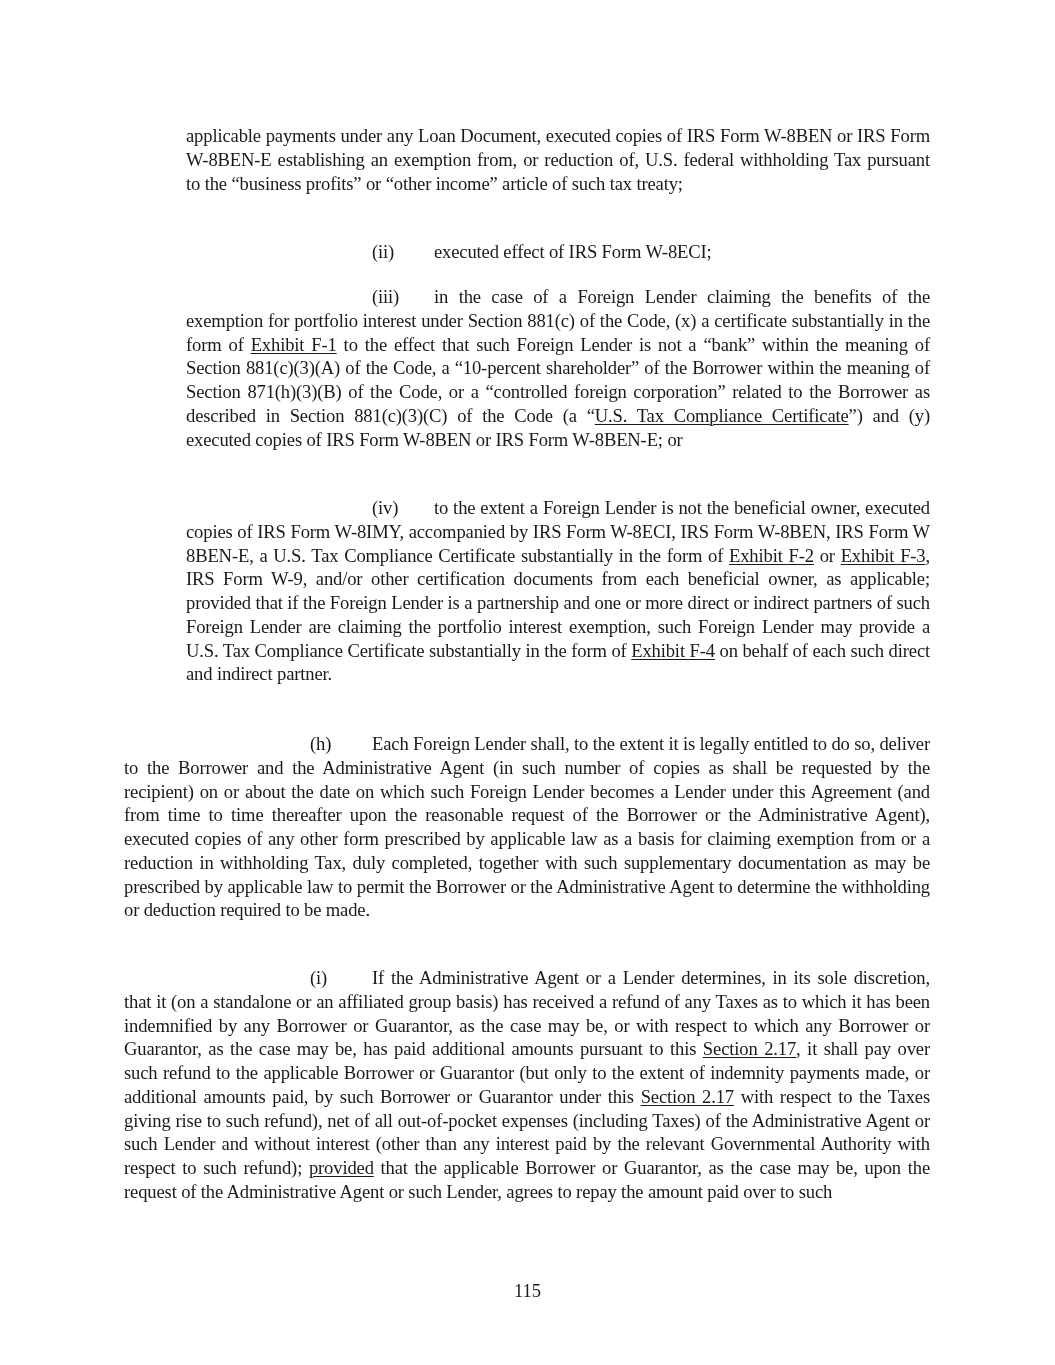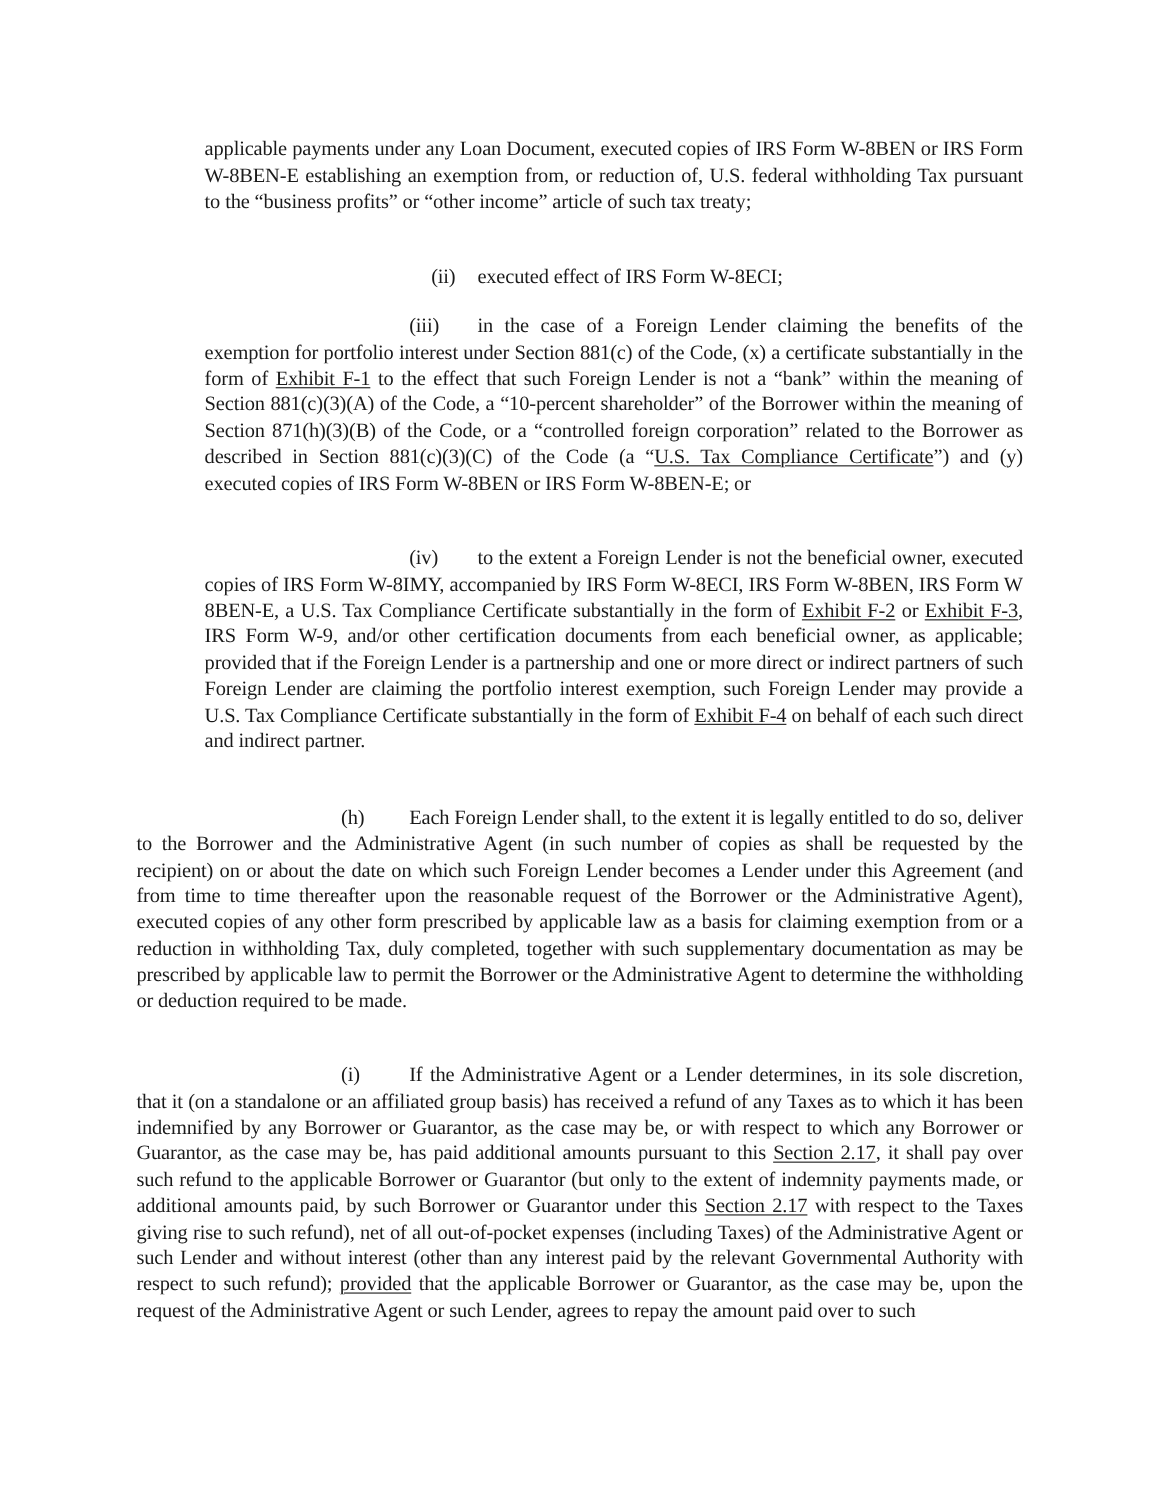--- a/index.html
+++ b/index.html
@@ -26,23 +26,24 @@
       text-align: center; font-size: 18.6px;
     }
   </style>
 </head>
 <body>
 
 <div class="page">
 
   <p class="para indented" style="top:124px;">applicable payments under any Loan Document, executed copies of IRS Form W-8BEN or IRS Form W-8BEN-E establishing an exemption from, or reduction of, U.S. federal withholding Tax pursuant to the “business profits” or “other income” article of such tax treaty;</p>
 
-  <p class="para indented" style="top:240px; text-align:left;"><span style="display:inline-block; width:186px;"></span><span class="label" style="width:62px;text-align:center;">(ii)</span><span>executed effect of IRS Form W-8ECI;</span></p>
+  <p class="para indented" style="top:240px; text-align:left;"><span style="display:inline-block; width:186px;"></span><span class="label" style="width:62px;">(ii)</span><span>executed effect of IRS Form W-8ECI;</span></p>
 
   <p class="para indented" style="top:285px;"><span style="display:inline-block; width:186px;"></span><span class="label" style="width:62px;">(iii)</span><span>in the case of a Foreign Lender claiming the benefits of the exemption for portfolio interest under Section 881(c) of the Code, (x) a certificate substantially in the form of </span><u>Exhibit F-1</u><span> to the effect that such Foreign Lender is not a “bank” within the meaning of Section 881(c)(3)(A) of the Code, a “10-percent shareholder” of the Borrower within the meaning of Section 871(h)(3)(B) of the Code, or a “controlled foreign corporation” related to the Borrower as described in Section 881(c)(3)(C) of the Code (a “</span><u>U.S. Tax Compliance Certificate</u><span>”) and (y) executed copies of IRS Form W-8BEN or IRS Form W-8BEN-E; or</span></p>
 
   <p class="para indented" style="top:496px;"><span style="display:inline-block; width:186px;"></span><span class="label" style="width:62px;">(iv)</span><span>to the extent a Foreign Lender is not the beneficial owner, executed copies of IRS Form W-8IMY, accompanied by IRS Form W-8ECI, IRS Form W-8BEN, IRS Form W 8BEN-E, a U.S. Tax Compliance Certificate substantially in the form of </span><u>Exhibit F-2</u><span> or </span><u>Exhibit F-3</u><span>, IRS Form W-9, and/or other certification documents from each beneficial owner, as applicable; provided that if the Foreign Lender is a partnership and one or more direct or indirect partners of such Foreign Lender are claiming the portfolio interest exemption, such Foreign Lender may provide a U.S. Tax Compliance Certificate substantially in the form of </span><u>Exhibit F-4</u><span> on behalf of each such direct and indirect partner.</span></p>
 
   <p class="para full" style="top:732px;"><span style="display:inline-block; width:186px;"></span><span class="label" style="width:62px;">(h)</span><span>Each Foreign Lender shall, to the extent it is legally entitled to do so, deliver to the Borrower and the Administrative Agent (in such number of copies as shall be requested by the recipient) on or about the date on which such Foreign Lender becomes a Lender under this Agreement (and from time to time thereafter upon the reasonable request of the Borrower or the Administrative Agent), executed copies of any other form prescribed by applicable law as a basis for claiming exemption from or a reduction in withholding Tax, duly completed, together with such supplementary documentation as may be prescribed by applicable law to permit the Borrower or the Administrative Agent to determine the withholding or deduction required to be made.</span></p>
 
   <p class="para full" style="top:966px;"><span style="display:inline-block; width:186px;"></span><span class="label" style="width:62px;">(i)</span><span>If the Administrative Agent or a Lender determines, in its sole discretion, that it (on a standalone or an affiliated group basis) has received a refund of any Taxes as to which it has been indemnified by any Borrower or Guarantor, as the case may be, or with respect to which any Borrower or Guarantor, as the case may be, has paid additional amounts pursuant to this </span><u>Section 2.17</u><span>, it shall pay over such refund to the applicable Borrower or Guarantor (but only to the extent of indemnity payments made, or additional amounts paid, by such Borrower or Guarantor under this </span><u>Section 2.17</u><span> with respect to the Taxes giving rise to such refund), net of all out-of-pocket expenses (including Taxes) of the Administrative Agent or such Lender and without interest (other than any interest paid by the relevant Governmental Authority with respect to such refund); </span><u>provided</u><span> that the applicable Borrower or Guarantor, as the case may be, upon the request of the Administrative Agent or such Lender, agrees to repay the amount paid over to such</span></p>
 
+  <div class="page-number">115</div>
 </div>
 
 </body></html>

